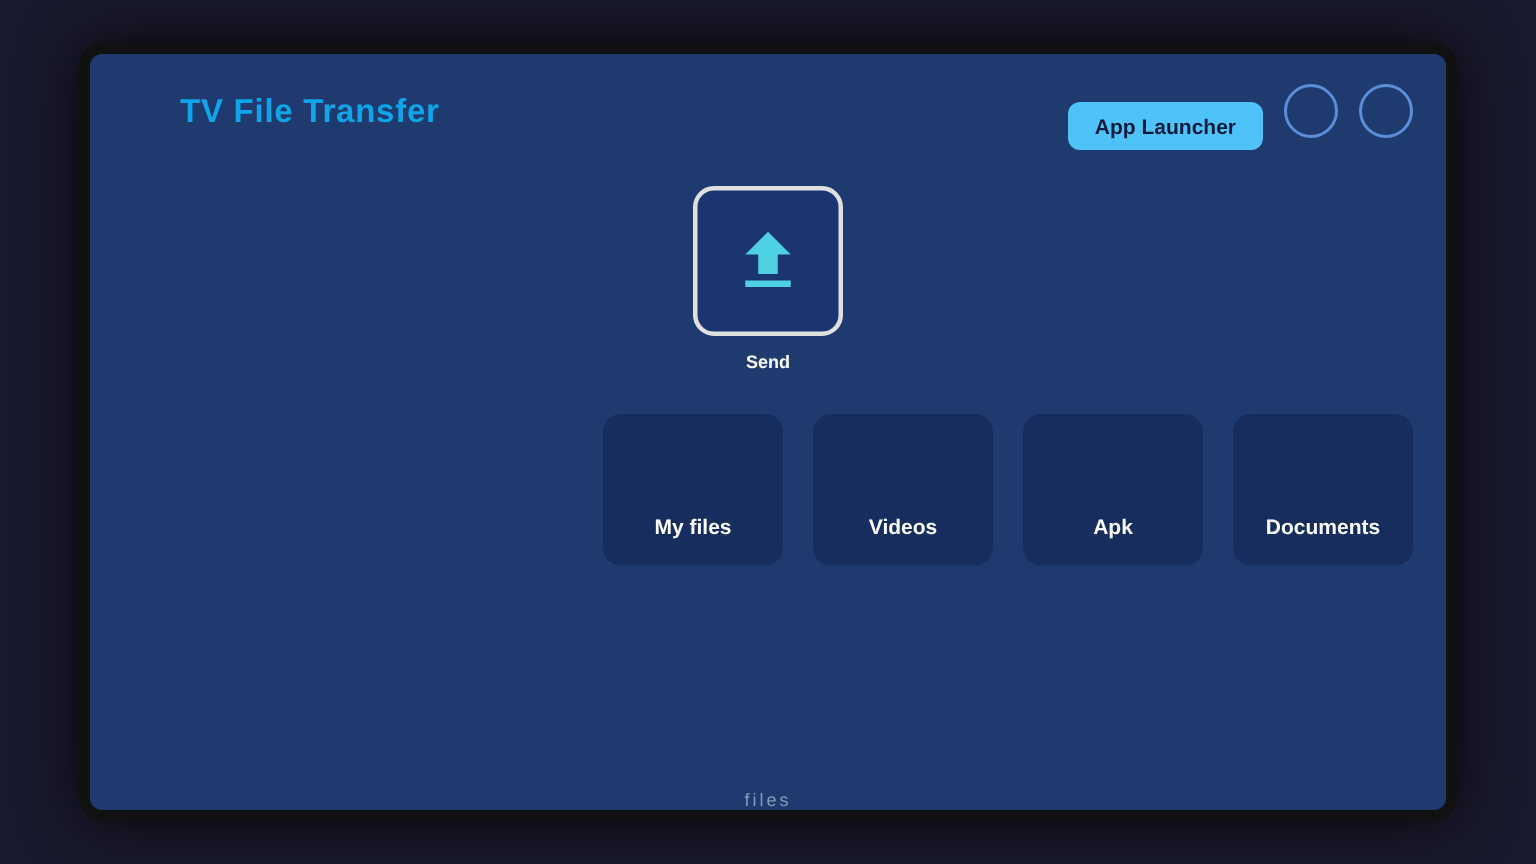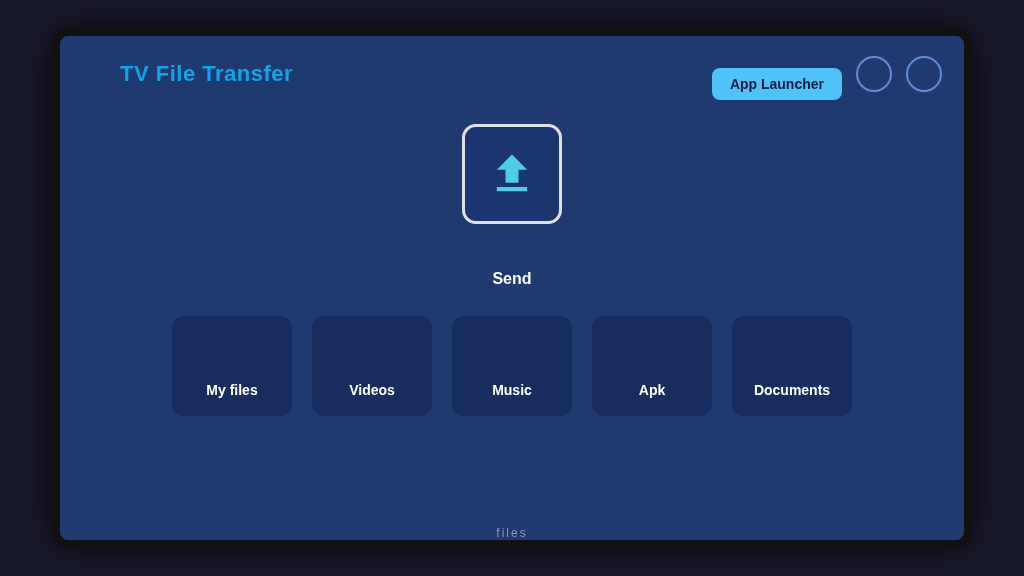--- a/index.html
+++ b/index.html
@@ -115,29 +115,28 @@
       justify-content: center;
     }
 
     .action-card.active {
       border: 3px solid #e0e0e0;
       background: #1a3570;
     }
 
     .action-label {
       color: #ffffff;
-      font-size: 16px;
+      font-size: 12px;
       font-weight: 600;
-      margin-top: 36px;
     }
 
     
     .category-grid {
       display: flex;
-      justify-content: center;
+      justify-content: flex-end;
       gap: 20px;
     }
 
     .category-item {
       display: flex;
       flex-direction: column;
       align-items: center;
       gap: 8px;
       background: #162d5e;
       border-radius: 12px;
@@ -225,28 +224,20 @@
     <div class="category-item">
       <span>
         <svg width="36" height="36" viewBox="0 0 24 24" fill="#4dd0e1">
           <path d="M17 10.5V7c0-.55-.45-1-1-1H4c-.55 0-1 .45-1 1v10c0 .55.45 1 1 1h12c.55 0 1-.45 1-1v-3.5l4 4v-11l-4 4z"></path>
         </svg>
       </span>
       <span class="category-label">Videos</span>
     </div>
 
 
-    <div class="category-item">
-      <span>
-        <svg width="36" height="36" viewBox="0 0 24 24" fill="#4dd0e1">
-          <path d="M12 3v10.55c-.59-.34-1.27-.55-2-.55-2.21 0-4 1.79-4 4s1.79 4 4 4 4-1.79 4-4V7h4V3h-6z"></path>
-        </svg>
-      </span>
-      <span class="category-label">Music</span>
-    </div>
 
     <div class="category-item">
       <span>
         <svg width="36" height="36" viewBox="0 0 24 24" fill="#4dd0e1">
           <path d="M6 18c0 .55.45 1 1 1h1v3.5c0 .83.67 1.5 1.5 1.5s1.5-.67 1.5-1.5V19h2v3.5c0 .83.67 1.5 1.5 1.5s1.5-.67 1.5-1.5V19h1c.55 0 1-.45 1-1V8H6v10zM3.5 8C2.67 8 2 8.67 2 9.5v7c0 .83.67 1.5 1.5 1.5S5 17.33 5 16.5v-7C5 8.67 4.33 8 3.5 8zm17 0c-.83 0-1.5.67-1.5 1.5v7c0 .83.67 1.5 1.5 1.5s1.5-.67 1.5-1.5v-7c0-.83-.67-1.5-1.5-1.5zm-4.97-5.84l1.3-1.3c.2-.2.2-.51 0-.71-.2-.2-.51-.2-.71 0l-1.48 1.48C13.85 1.23 12.95 1 12 1c-.96 0-1.86.23-2.66.63L7.85.15c-.2-.2-.51-.2-.71 0-.2.2-.2.51 0 .71l1.31 1.31C7.08 3.04 6 4.62 6 6.5v.5h12v-.5c0-1.88-1.08-3.46-2.47-4.34zM10 5H9V4h1v1zm5 0h-1V4h1v1z"></path>
         </svg>
       </span>
       <span class="category-label">Apk</span>
     </div>
 

